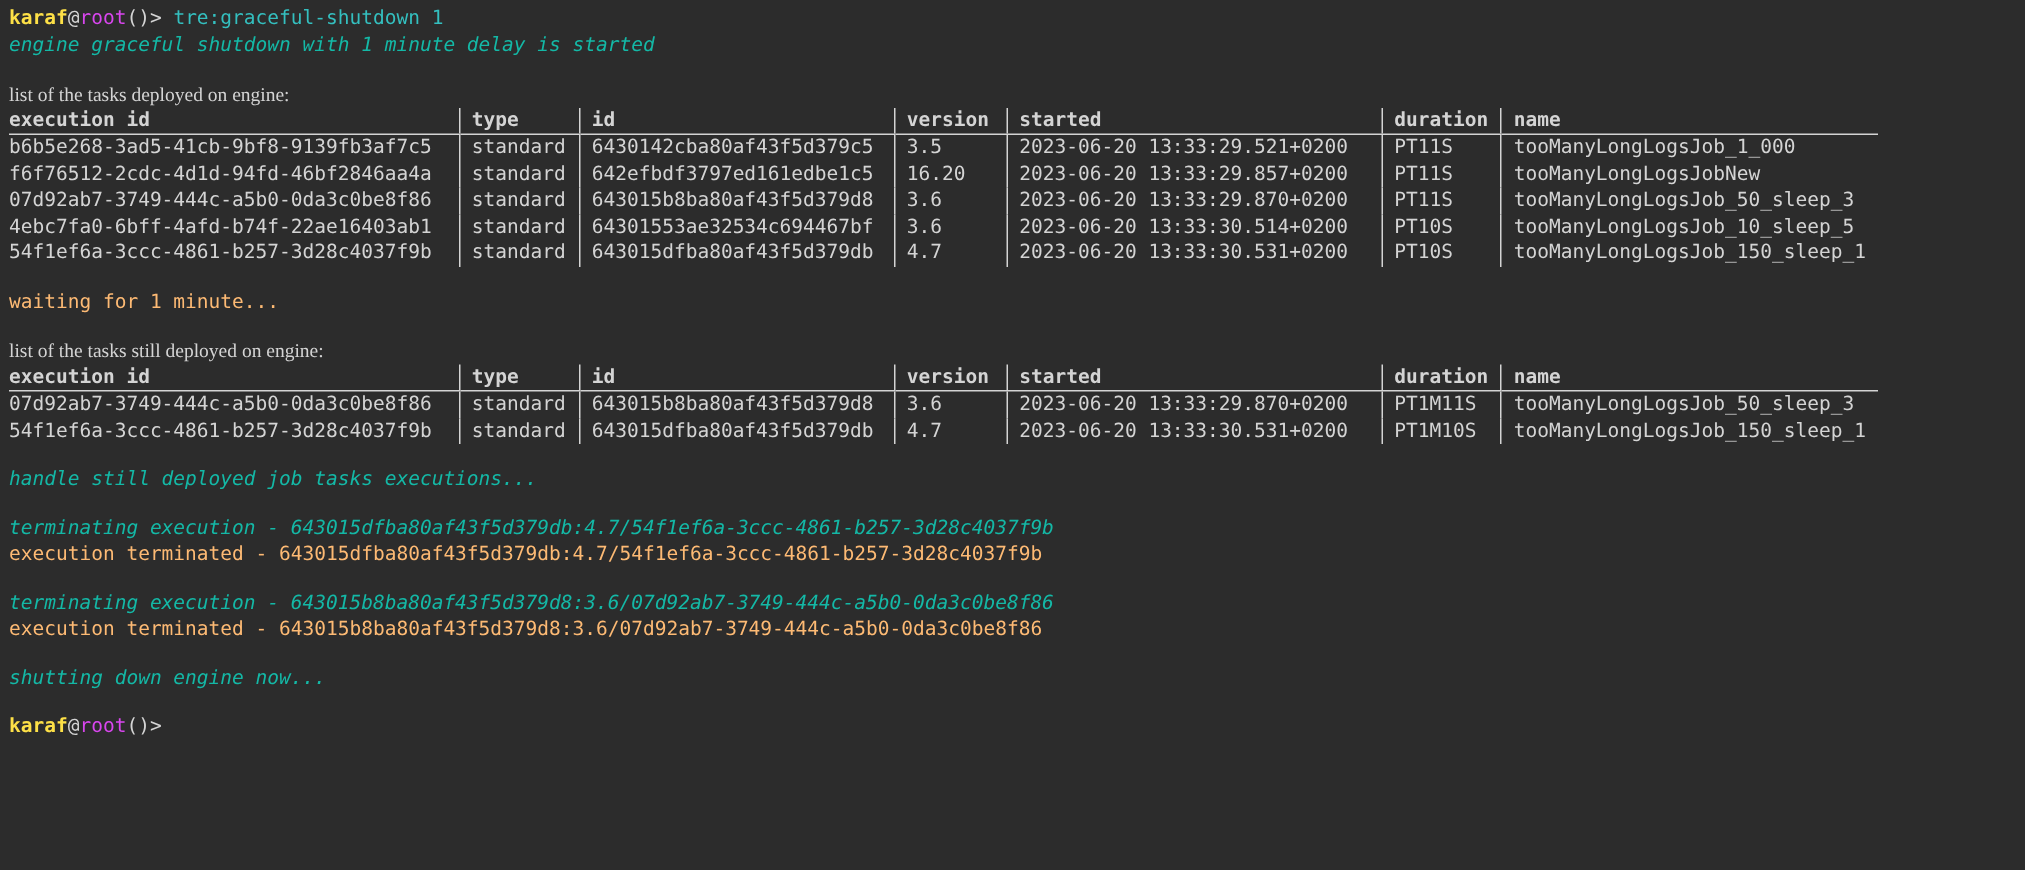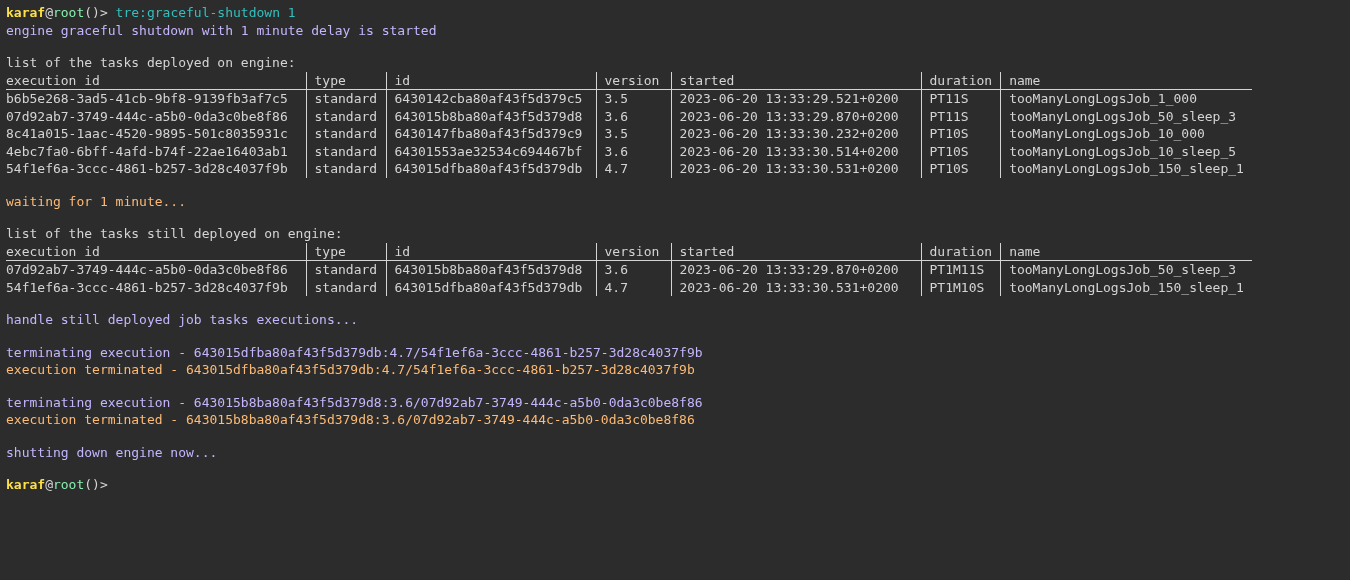--- a/index.html
+++ b/index.html
@@ -8,44 +8,45 @@
       color: #d4d4d4;
       font-family: "DejaVu Sans Mono", "Consolas", monospace;
       font-size: 13px;
       line-height: 1.35;
       padding: 4px 6px;
       width: 1350px;
       white-space: nowrap;
     }
     .prompt-user { font-weight: bold; color: #fde047; }
     .prompt-at   { color: #d4d4d4; }
-    .prompt-root { color: #86efac; }
+    .prompt-root { color: #d946ef; }
     .prompt-tail { color: #d4d4d4; }
     .cmd-cyan { color: #34bfbf; }
     .num-cyan { color: #34bfbf; }
-    .olive { color: #c4b5fd; }
+    .olive { color: #14b8a6; font-style: italic; }
     .green { color: #fdba74; }
-    .white { color: #d4d4d4; }
+    .white { color: #d4d4d4; font-family: Liberation Serif, serif; }
     .line { display: block; }
     .spacer { height: 1.15em; }
 
     table.term {
       border-collapse: collapse;
       margin-left: 0;
     }
     table.term th, table.term td {
       text-align: left;
       padding: 0 8px 0 0;
       font-weight: normal;
       color: #d4d4d4;
       vertical-align: top;
     }
     table.term th {
       border-bottom: 1px solid #d4d4d4;
       border-top: 0;
+      font-weight: bold;
     }
     table.term th + th,
     table.term td + td {
       border-left: 1px solid #d4d4d4;
       padding-left: 8px;
     }
     
     .col-exec { min-width: 300px; }
     .col-type { min-width: 80px; }
     .col-id   { min-width: 210px; margin-left: 36px; }
@@ -85,36 +86,36 @@
       <tr>
         <td class="col-exec">b6b5e268-3ad5-41cb-9bf8-9139fb3af7c5</td>
         <td class="col-type">standard</td>
         <td class="col-id">6430142cba80af43f5d379c5</td>
         <td class="col-ver">3.5</td>
         <td class="col-start">2023-06-20 13:33:29.521+0200</td>
         <td class="col-dur">PT11S</td>
         <td class="col-name">tooManyLongLogsJob_1_000</td>
       </tr>
       <tr>
+        <td class="col-exec">f6f76512-2cdc-4d1d-94fd-46bf2846aa4a</td>
+        <td class="col-type">standard</td>
+        <td class="col-id">642efbdf3797ed161edbe1c5</td>
+        <td class="col-ver">16.20</td>
+        <td class="col-start">2023-06-20 13:33:29.857+0200</td>
+        <td class="col-dur">PT11S</td>
+        <td class="col-name">tooManyLongLogsJobNew</td>
+      </tr>
+      <tr>
         <td class="col-exec">07d92ab7-3749-444c-a5b0-0da3c0be8f86</td>
         <td class="col-type">standard</td>
         <td class="col-id">643015b8ba80af43f5d379d8</td>
         <td class="col-ver">3.6</td>
         <td class="col-start">2023-06-20 13:33:29.870+0200</td>
         <td class="col-dur">PT11S</td>
         <td class="col-name">tooManyLongLogsJob_50_sleep_3</td>
-      </tr>
-      <tr>
-        <td class="col-exec">8c41a015-1aac-4520-9895-501c8035931c</td>
-        <td class="col-type">standard</td>
-        <td class="col-id">6430147fba80af43f5d379c9</td>
-        <td class="col-ver">3.5</td>
-        <td class="col-start">2023-06-20 13:33:30.232+0200</td>
-        <td class="col-dur">PT10S</td>
-        <td class="col-name">tooManyLongLogsJob_10_000</td>
       </tr>
       <tr>
         <td class="col-exec">4ebc7fa0-6bff-4afd-b74f-22ae16403ab1</td>
         <td class="col-type">standard</td>
         <td class="col-id">64301553ae32534c694467bf</td>
         <td class="col-ver">3.6</td>
         <td class="col-start">2023-06-20 13:33:30.514+0200</td>
         <td class="col-dur">PT10S</td>
         <td class="col-name">tooManyLongLogsJob_10_sleep_5</td>
       </tr>

